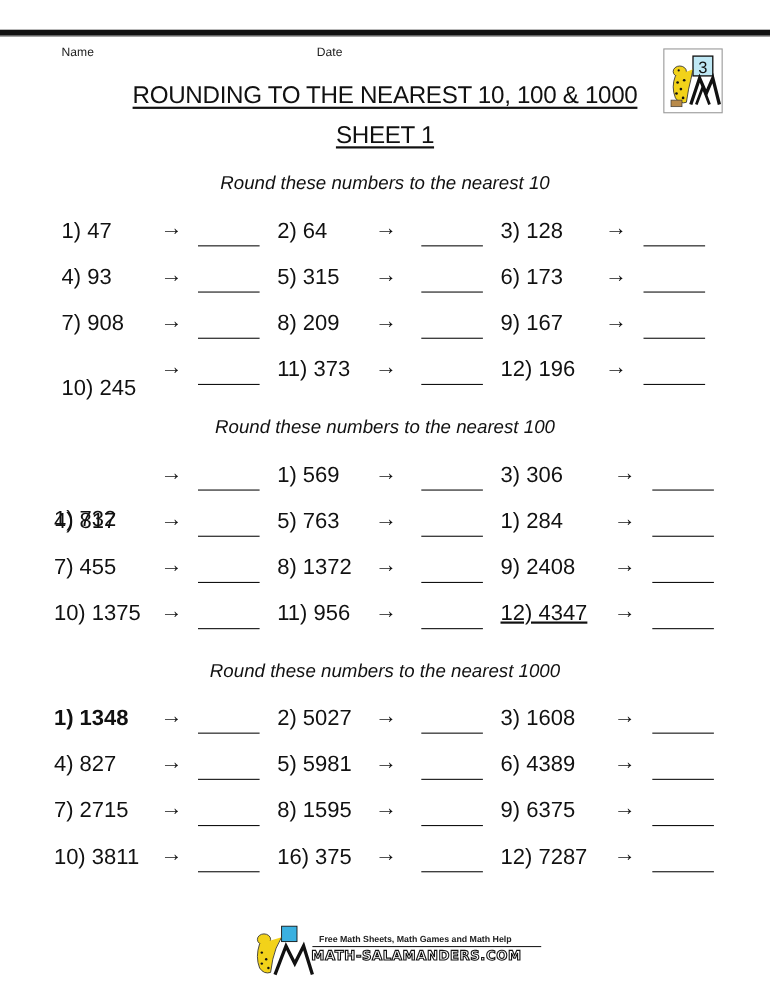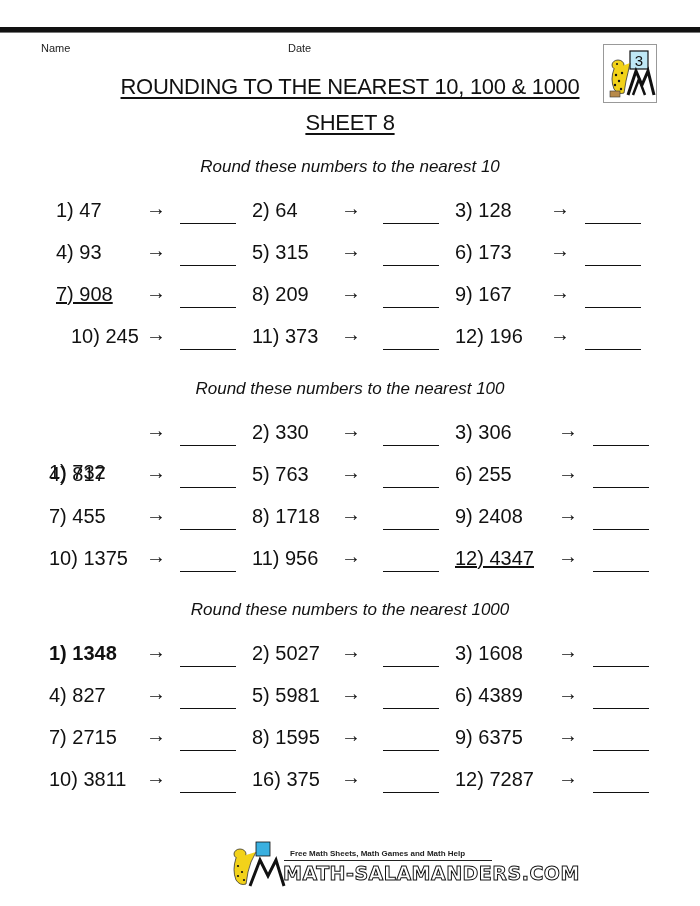--- a/index.html
+++ b/index.html
@@ -5,21 +5,21 @@
   html, body { margin: 0; padding: 0; background: #ffffff; }
   body {
     width: 700px; height: 906px; position: relative; overflow: hidden;
     font-family: "Liberation Sans", "DejaVu Sans", sans-serif; color: #111;
   }
   .topbar {
     position: absolute; left: 0; top: 27px; width: 700px; height: 5px;
     background: #111; border-bottom: 1px solid #777;
   }
   .lbl { position: absolute; top: 42px; font-size: 11px; color: #222; }
-  .name-lbl { left: 41px; }
+  .name-lbl { left: 56px; }
   .date-lbl { left: 288px; }
   .logo-box {
     position: absolute; left: 603px; top: 44px; width: 52px; height: 57px;
     border: 1px solid #999; background: #fff;
   }
   .title {
     position: absolute; left: 0; width: 700px; text-align: center;
     font-size: 22px; letter-spacing: -0.3px;
   }
   .title span { text-decoration: underline; text-underline-offset: 3px; }
@@ -34,21 +34,21 @@
   .arrow { position: absolute; font-size: 20px; }
   .blank {
     position: absolute; width: 56px; height: 0; border-bottom: 1.5px solid #111;
   }
   .footer-logo { position: absolute; left: 228px; top: 840px; width: 275px; height: 50px; }
   .footer-tag {
     position: absolute; left: 290px; top: 849px; font-size: 8px; font-weight: bold; color: #222;
   }
   .footer-line { position: absolute; left: 284px; top: 860px; width: 208px; height: 1px; background: #222; }
   .footer-site {
-    position: absolute; left: 283px; top: 862px; font-size: 19px; font-weight: bold;
+    position: absolute; left: 283px; top: 862px; font-size: 12px; font-weight: bold;
     letter-spacing: 0.5px; color: #fff; -webkit-text-stroke: 1px #111;
     font-family: "DejaVu Sans", sans-serif;
   }
 </style>
 </head>
 <body>
 
 <div class="topbar"></div>
 
 <div class="lbl name-lbl">Name</div>
@@ -66,21 +66,21 @@
       <circle cx="15" cy="36" r="1.2" fill="#111"></circle>
     <circle cx="11" cy="40" r="1.2" fill="#111"></circle>
       <circle cx="17" cy="44" r="1.2" fill="#111"></circle>
     <circle cx="18" cy="28" r="1.2" fill="#111"></circle>
       <circle cx="13" cy="19" r="1" fill="#111"></circle>
     <rect x="6" y="46" width="10" height="6" fill="#b88a4a" stroke="#333" stroke-width="0.6"></rect>
   </svg>
 </div>
 
 <div class="title t1"><span>ROUNDING TO THE NEAREST 10, 100 &amp; 1000</span></div>
-<div class="title t2"><span>SHEET 8</span></div>
+<div class="title t2"><span>SHEET 1</span></div>
 
 <div id="sections">
     <div class="instr" style="top: 157px;">Round these numbers to the nearest 10</div>
     <div class="row" style="top: 199px;">
       <span class="q" style="left: 56px; top: 0px;">1) 47</span>
       <span class="arrow" style="left: 146px; top: -2px;">→</span>
       <span class="blank" style="left: 180px; top: 24px;"></span>
       <span class="q" style="left: 252px; top: 0px;">2) 64</span>
       <span class="arrow" style="left: 341px; top: -2px;">→</span>
       <span class="blank" style="left: 383px; top: 24px;"></span>
@@ -93,69 +93,69 @@
       <span class="arrow" style="left: 146px; top: -2px;">→</span>
       <span class="blank" style="left: 180px; top: 24px;"></span>
       <span class="q" style="left: 252px; top: 0px;">5) 315</span>
       <span class="arrow" style="left: 341px; top: -2px;">→</span>
       <span class="blank" style="left: 383px; top: 24px;"></span>
       <span class="q" style="left: 455px; top: 0px;">6) 173</span>
       <span class="arrow" style="left: 550px; top: -2px;">→</span>
       <span class="blank" style="left: 585px; top: 24px;"></span>
     </div>
     <div class="row" style="top: 283px;">
-      <span class="q" style="left: 56px; top: 0px; text-decoration: underline;">7) 908</span>
+      <span class="q" style="left: 56px; top: 0px;">7) 908</span>
       <span class="arrow" style="left: 146px; top: -2px;">→</span>
       <span class="blank" style="left: 180px; top: 24px;"></span>
       <span class="q" style="left: 252px; top: 0px;">8) 209</span>
       <span class="arrow" style="left: 341px; top: -2px;">→</span>
       <span class="blank" style="left: 383px; top: 24px;"></span>
       <span class="q" style="left: 455px; top: 0px;">9) 167</span>
       <span class="arrow" style="left: 550px; top: -2px;">→</span>
       <span class="blank" style="left: 585px; top: 24px;"></span>
     </div>
     <div class="row" style="top: 325px;">
-      <span class="q" style="left: 56px; top: 0px; margin-left: 15px;">10) 245</span>
+      <span class="q" style="left: 56px; top: 17px;">10) 245</span>
       <span class="arrow" style="left: 146px; top: -2px;">→</span>
       <span class="blank" style="left: 180px; top: 24px;"></span>
       <span class="q" style="left: 252px; top: 0px;">11) 373</span>
       <span class="arrow" style="left: 341px; top: -2px;">→</span>
       <span class="blank" style="left: 383px; top: 24px;"></span>
       <span class="q" style="left: 455px; top: 0px;">12) 196</span>
       <span class="arrow" style="left: 550px; top: -2px;">→</span>
       <span class="blank" style="left: 585px; top: 24px;"></span>
     </div>
     <div class="instr" style="top: 379px;">Round these numbers to the nearest 100</div>
     <div class="row" style="top: 421px;">
       <span class="q" style="left: 49px; top: 0px; margin-top: 40px;">1) 732</span>
       <span class="arrow" style="left: 146px; top: -2px;">→</span>
       <span class="blank" style="left: 180px; top: 24px;"></span>
-      <span class="q" style="left: 252px; top: 0px;">2) 330</span>
+      <span class="q" style="left: 252px; top: 0px;">1) 569</span>
       <span class="arrow" style="left: 341px; top: -2px;">→</span>
       <span class="blank" style="left: 383px; top: 24px;"></span>
       <span class="q" style="left: 455px; top: 0px;">3) 306</span>
       <span class="arrow" style="left: 558px; top: -2px;">→</span>
       <span class="blank" style="left: 593px; top: 24px;"></span>
     </div>
     <div class="row" style="top: 463px;">
       <span class="q" style="left: 49px; top: 0px;">4) 817</span>
       <span class="arrow" style="left: 146px; top: -2px;">→</span>
       <span class="blank" style="left: 180px; top: 24px;"></span>
       <span class="q" style="left: 252px; top: 0px;">5) 763</span>
       <span class="arrow" style="left: 341px; top: -2px;">→</span>
       <span class="blank" style="left: 383px; top: 24px;"></span>
-      <span class="q" style="left: 455px; top: 0px;">6) 255</span>
+      <span class="q" style="left: 455px; top: 0px;">1) 284</span>
       <span class="arrow" style="left: 558px; top: -2px;">→</span>
       <span class="blank" style="left: 593px; top: 24px;"></span>
     </div>
     <div class="row" style="top: 505px;">
       <span class="q" style="left: 49px; top: 0px;">7) 455</span>
       <span class="arrow" style="left: 146px; top: -2px;">→</span>
       <span class="blank" style="left: 180px; top: 24px;"></span>
-      <span class="q" style="left: 252px; top: 0px;">8) 1718</span>
+      <span class="q" style="left: 252px; top: 0px;">8) 1372</span>
       <span class="arrow" style="left: 341px; top: -2px;">→</span>
       <span class="blank" style="left: 383px; top: 24px;"></span>
       <span class="q" style="left: 455px; top: 0px;">9) 2408</span>
       <span class="arrow" style="left: 558px; top: -2px;">→</span>
       <span class="blank" style="left: 593px; top: 24px;"></span>
     </div>
     <div class="row" style="top: 547px;">
       <span class="q" style="left: 49px; top: 0px;">10) 1375</span>
       <span class="arrow" style="left: 146px; top: -2px;">→</span>
       <span class="blank" style="left: 180px; top: 24px;"></span>

